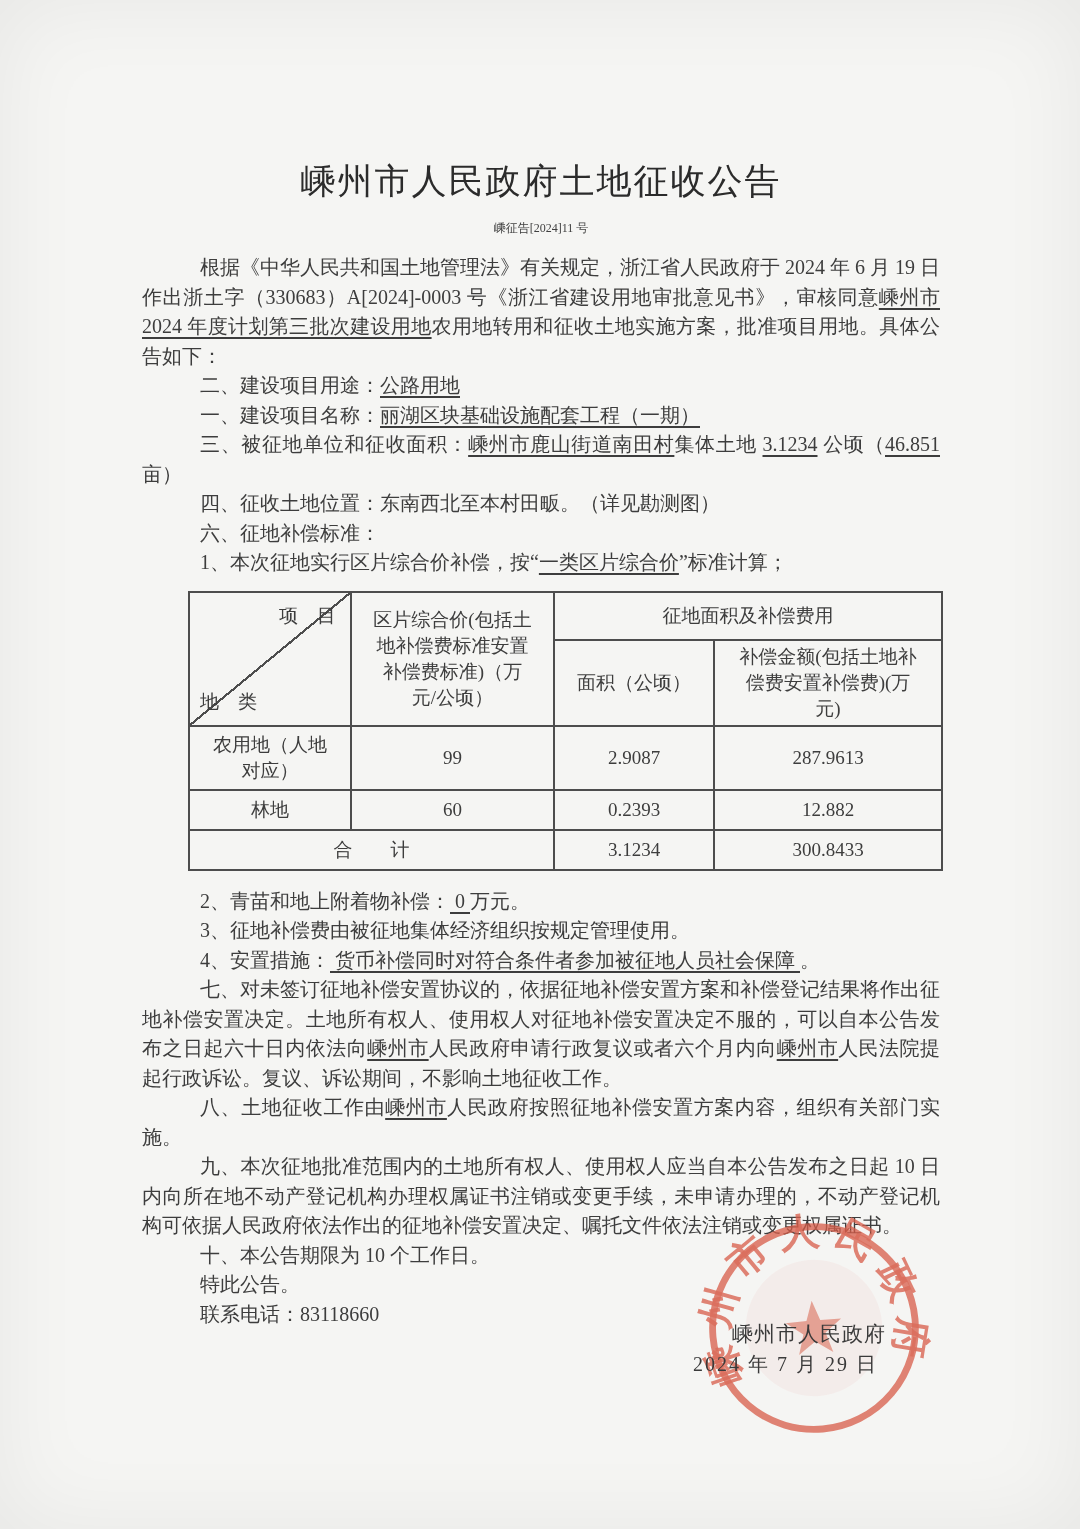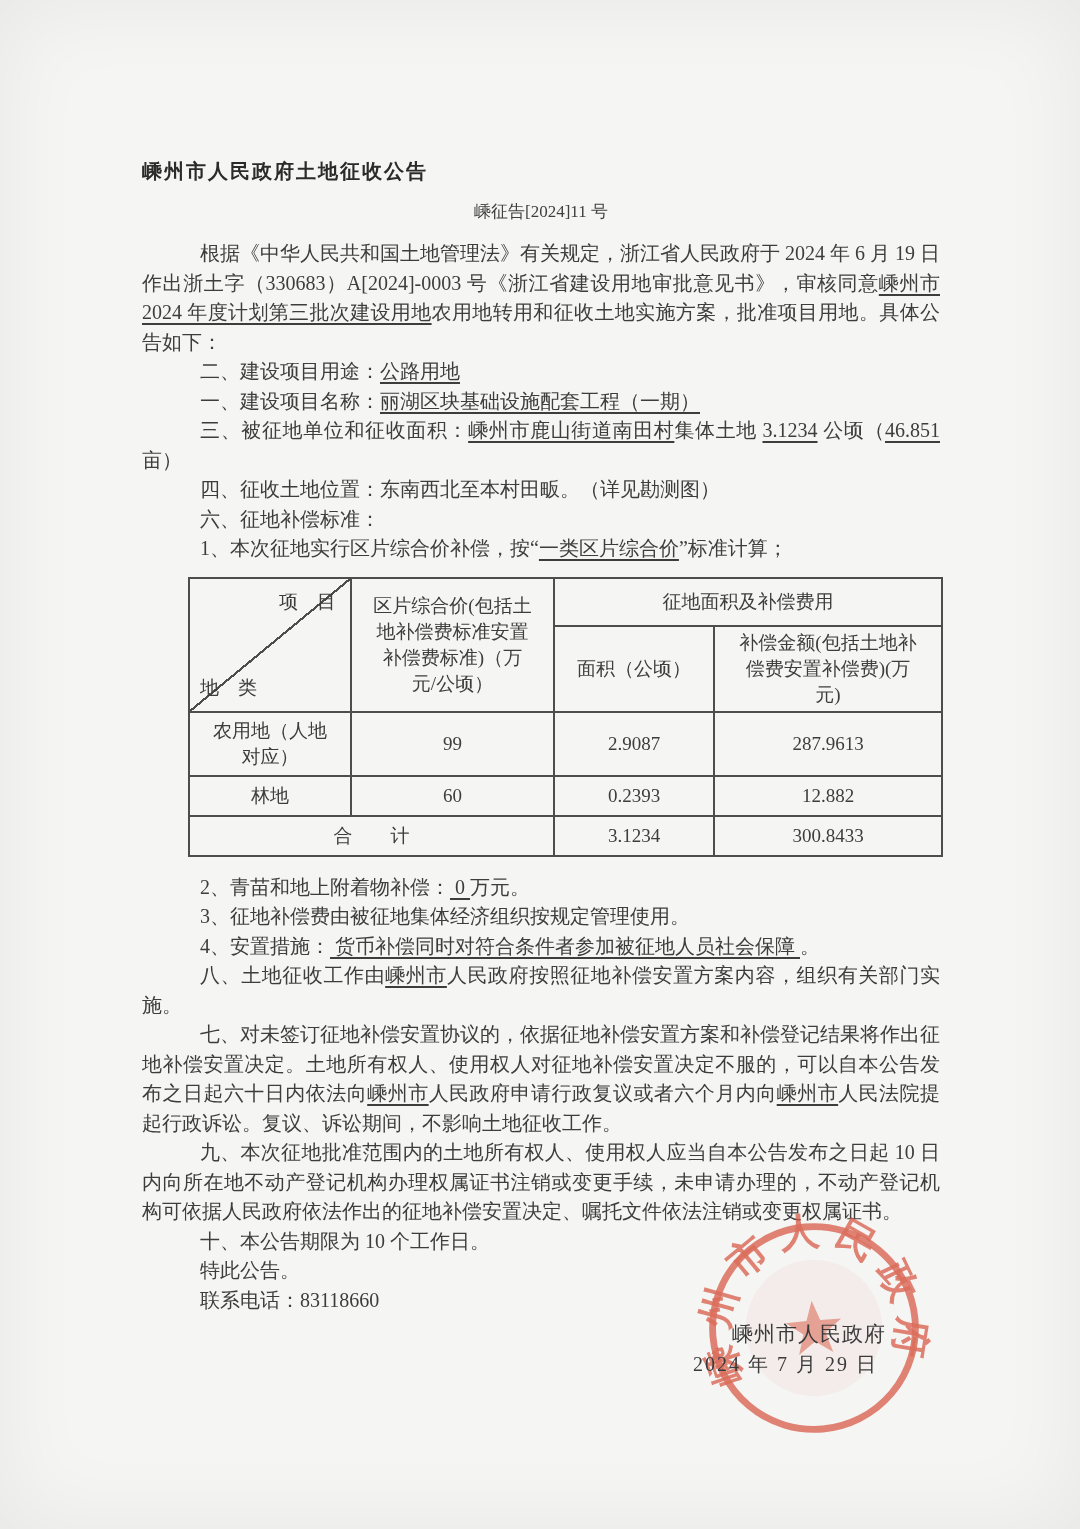--- a/index.html
+++ b/index.html
@@ -11,29 +11,30 @@
     font-family:"Liberation Serif","DejaVu Serif",serif;
     color:#3d3d3d;
     overflow:hidden;
   }
   .content {
     position:absolute; left:142px; top:158px; width:798px;
   }
   .title {
     margin:0;
     font-family:"Liberation Sans","DejaVu Sans",sans-serif;
-    font-weight:700;
-    font-size:20px;
+    font-weight:400;
+    font-size:35px;
     letter-spacing:2px;
+    text-align:center;
     color:#2b2b2b;
   }
   .doc-no {
     margin-top:15px;
     text-align:center;
-    font-size:17px;
+    font-size:12px;
     color:#3f3f3f;
   }
   .body-block { margin-top:16px; }
   .body-block p.para {
     margin:0;
     font-size:20px;
     line-height:29.5px;
     text-indent:58px;
     text-align:justify;
     color:#3d3d3d;
@@ -142,22 +143,22 @@
           <td>3.1234</td>
           <td>300.8433</td>
         </tr>
       </tbody>
     </table>
 
     <div id="body-lower" class="body-block">
         <p class="para"><span>2、青苗和地上附着物补偿：</span><span class="u"> 0 </span><span>万元。</span></p>
         <p class="para"><span>3、征地补偿费由被征地集体经济组织按规定管理使用。</span></p>
         <p class="para"><span>4、安置措施：</span><span class="u"> 货币补偿同时对符合条件者参加被征地人员社会保障 </span><span>。</span></p>
+        <p class="para"><span>七、对未签订征地补偿安置协议的，依据征地补偿安置方案和补偿登记结果将作出征地补偿安置决定。土地所有权人、使用权人对征地补偿安置决定不服的，可以自本公告发布之日起六十日内依法向</span><span class="u">嵊州市</span><span>人民政府申请行政复议或者六个月内向</span><span class="u">嵊州市</span><span>人民法院提起行政诉讼。复议、诉讼期间，不影响土地征收工作。</span></p>
         <p class="para"><span>八、土地征收工作由</span><span class="u">嵊州市</span><span>人民政府按照征地补偿安置方案内容，组织有关部门实施。</span></p>
-        <p class="para"><span>七、对未签订征地补偿安置协议的，依据征地补偿安置方案和补偿登记结果将作出征地补偿安置决定。土地所有权人、使用权人对征地补偿安置决定不服的，可以自本公告发布之日起六十日内依法向</span><span class="u">嵊州市</span><span>人民政府申请行政复议或者六个月内向</span><span class="u">嵊州市</span><span>人民法院提起行政诉讼。复议、诉讼期间，不影响土地征收工作。</span></p>
         <p class="para"><span>九、本次征地批准范围内的土地所有权人、使用权人应当自本公告发布之日起 10 日内向所在地不动产登记机构办理权属证书注销或变更手续，未申请办理的，不动产登记机构可依据人民政府依法作出的征地补偿安置决定、嘱托文件依法注销或变更权属证书。</span></p>
         <p class="para"><span>十、本公告期限为 10 个工作日。</span></p>
         <p class="para"><span>特此公告。</span></p>
         <p class="para"><span>联系电话：83118660</span></p>
       </div>
   </div>
 
   <svg class="stamp" viewBox="0 0 240 240" aria-hidden="true">
     <circle cx="120" cy="120" r="104" fill="none" stroke="#d75c48" stroke-width="7" opacity="0.85"></circle>
     <circle cx="120" cy="120" r="70" fill="#d75c48" opacity="0.06"></circle>

